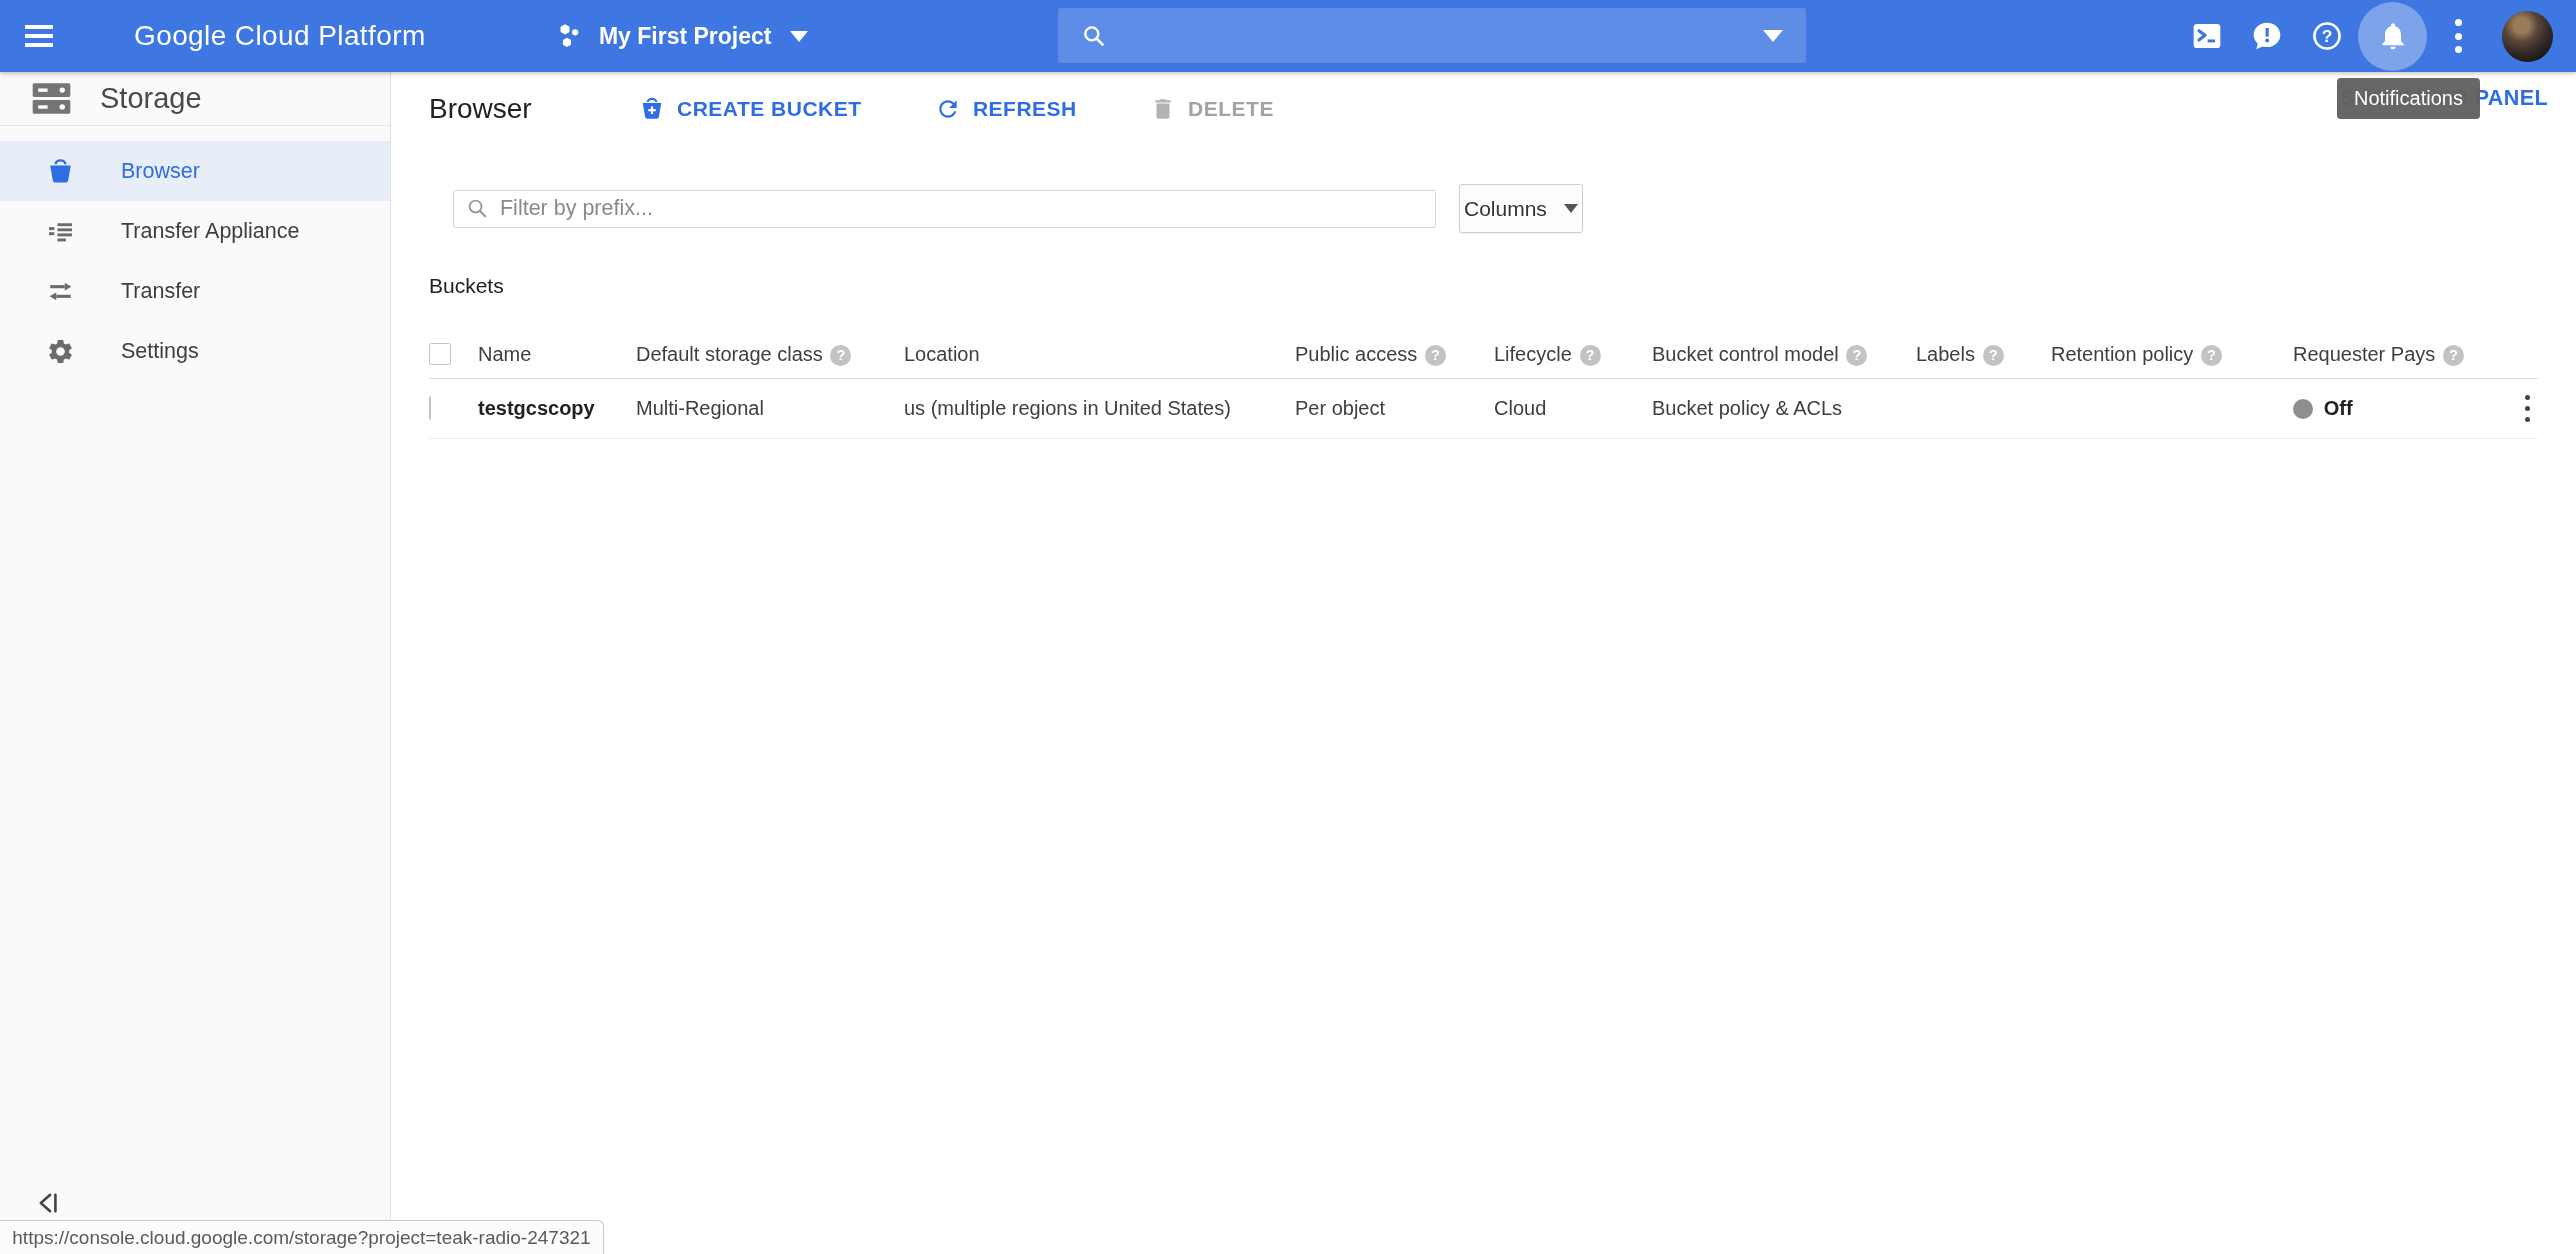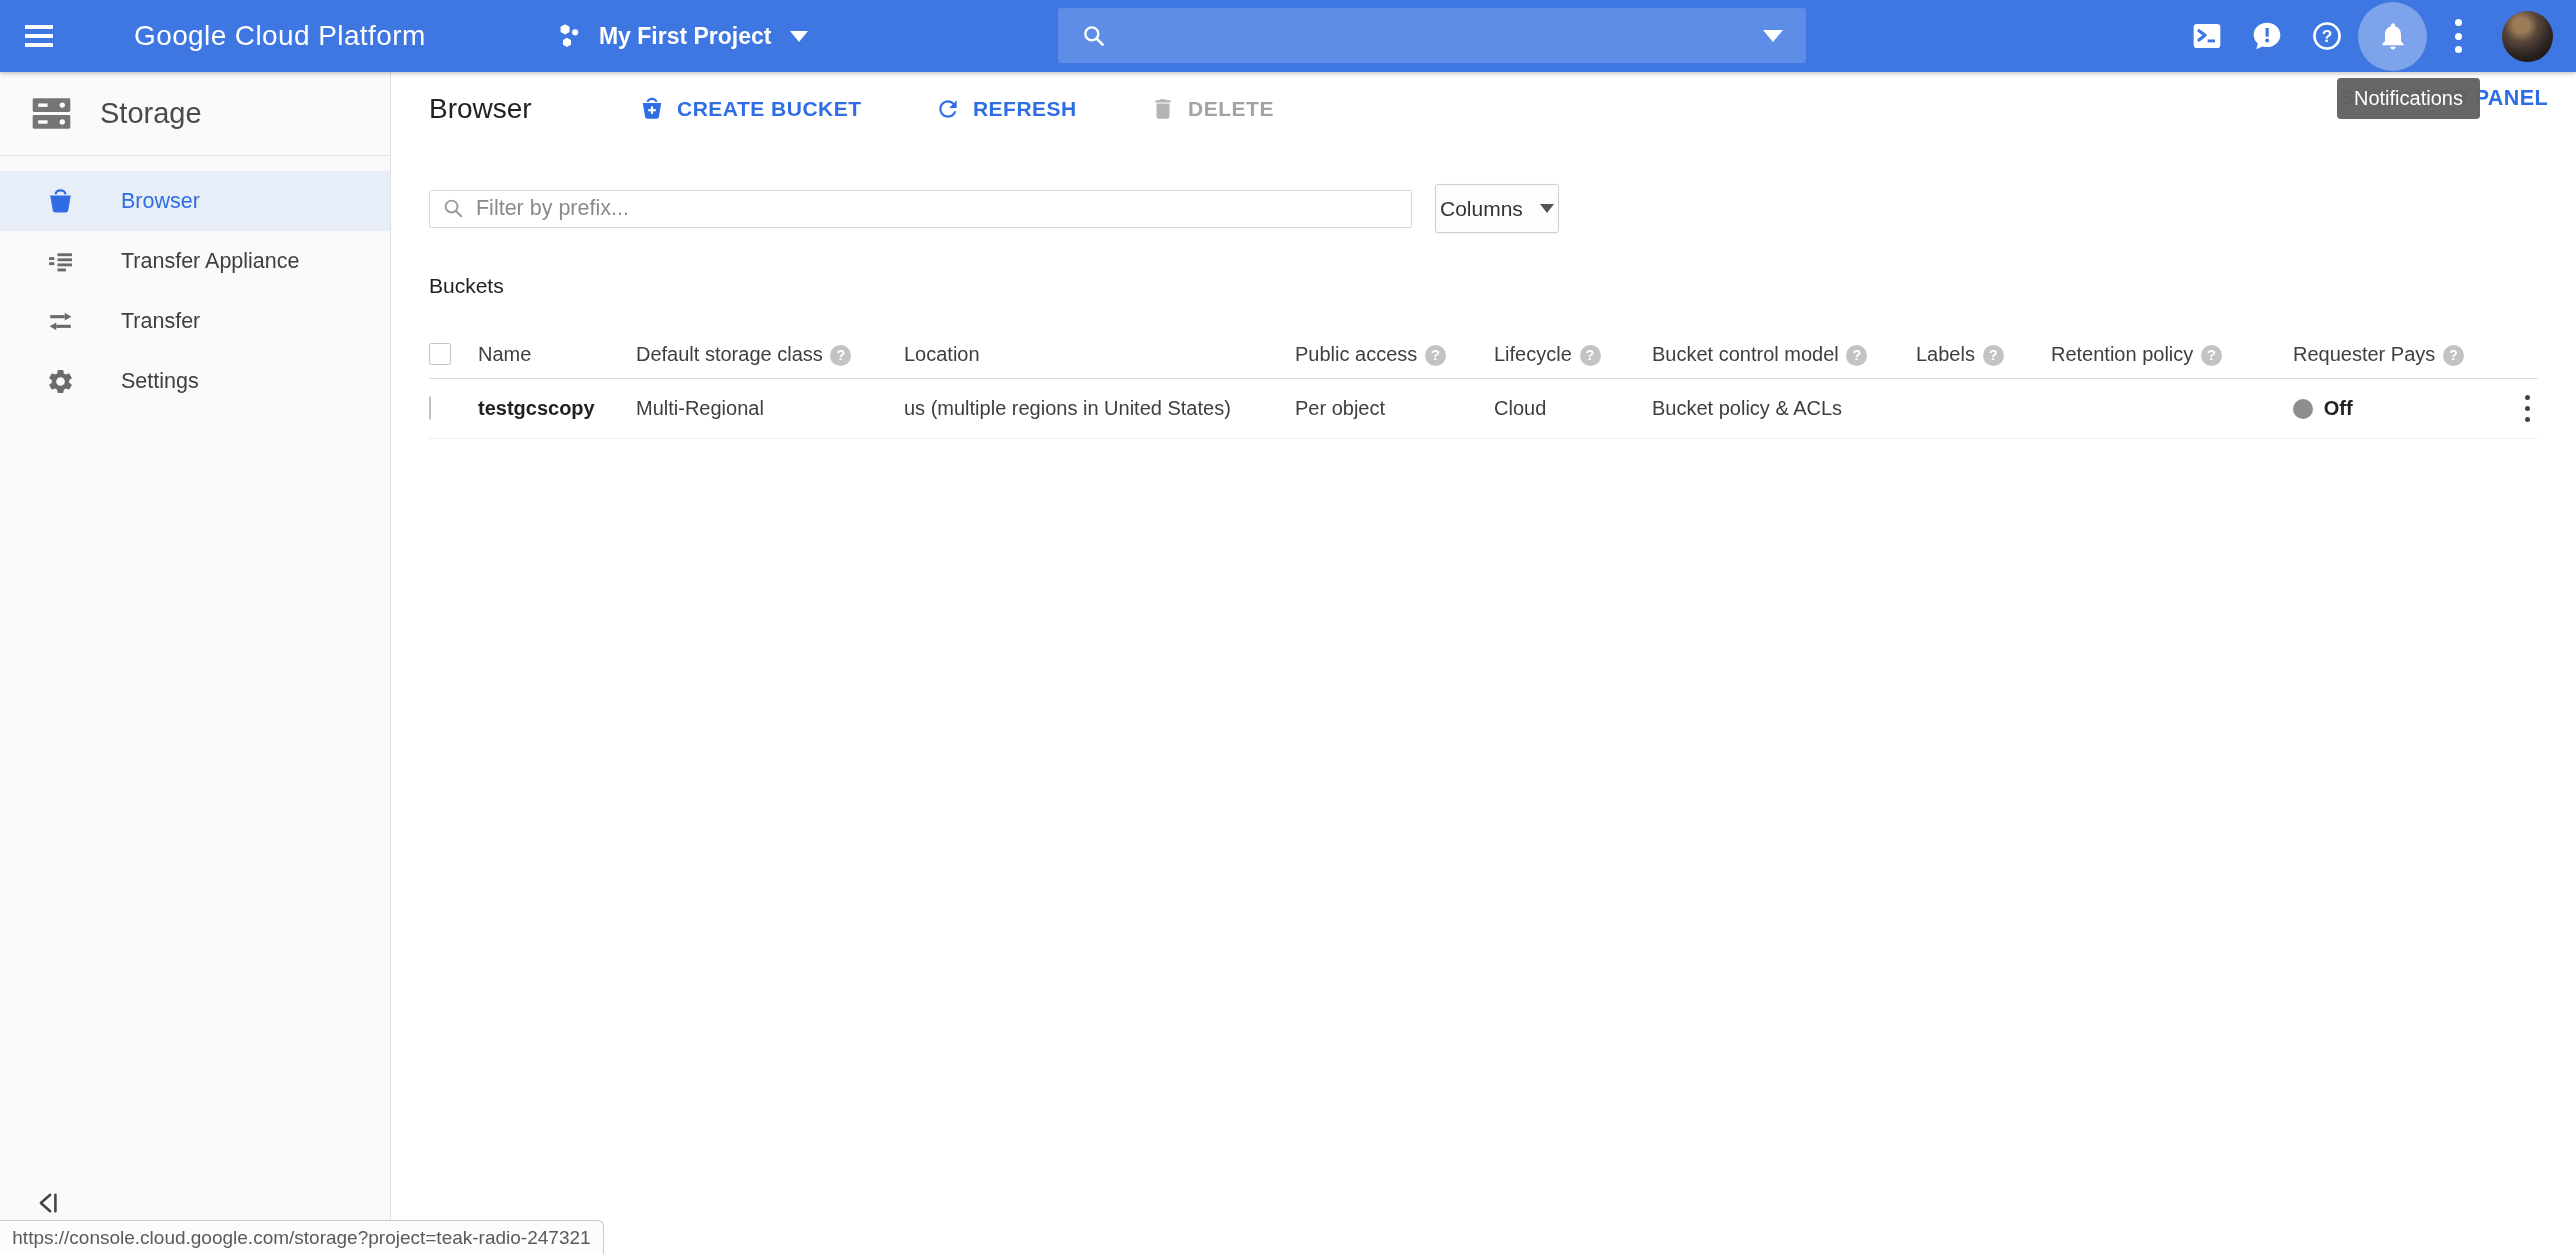--- a/index.html
+++ b/index.html
@@ -58,21 +58,21 @@
   .info-panel{ position:absolute; right:28px; top:86px; z-index:30;
     color:var(--accent); font-size:21.5px; font-weight:700; letter-spacing:0.4px;
     white-space:nowrap; cursor:pointer; }
 
   
   .layout{ display:flex; height:1182px; }
 
   
   .sidebar{ width:391px; background:var(--sidebar-bg); border-right:1.5px solid var(--border);
     position:relative; flex-shrink:0; }
-  .sidebar-header{ height:84px; display:flex; align-items:center; padding-left:26px;
+  .sidebar-header{ height:54px; display:flex; align-items:center; padding-left:26px;
     border-bottom:1.5px solid #e6e6e6; }
   .sidebar-header svg{ width:51px; height:43px; }
   .sidebar-title{ font-size:29px; color:#4a4a4a; margin-left:23px; }
   .nav{ padding-top:15.3px; }
   .nav-item{ height:60px; display:flex; align-items:center; padding-left:43px; cursor:pointer; }
   .nav-item .nicon{ width:34px; display:flex; justify-content:center; }
   .nav-item svg{ width:29px; height:29px; }
   .nav-label{ font-size:21.5px; color:var(--text-mid); margin-left:44px; }
   .nav-item.selected{ background:var(--selected-bg); }
   .nav-item.selected .nav-label{ color:var(--accent); }
@@ -83,21 +83,21 @@
   .main{ flex:1; position:relative; background:#fff; }
   .toolbar{ height:74px; display:flex; align-items:center; padding-left:38px; }
   .page-title{ font-size:28px; color:var(--text-dark); margin-right:107px; }
   .tb-btn{ display:flex; align-items:center; gap:12.3px; font-size:21px; font-weight:700;
     letter-spacing:0.5px; color:var(--accent); margin-right:73px; cursor:pointer; }
   .tb-btn svg{ width:26px; height:26px; }
   .tb-btn.disabled{ color:#a3a3a3; cursor:default; }
 
   .filter-row{ display:flex; align-items:center; margin:38px 0 0 38px; }
   .filter-box{ width:983px; height:38px; border:1.5px solid #d7d7d7; border-radius:1.5px;
-    display:flex; align-items:center; padding:0 12.3px; background:#fff; }
+    display:flex; align-items:center; padding:0 12.3px; background:#fff;margin-left:24px; }
   .filter-box svg{ width:23px; height:23px; flex-shrink:0; }
   .filter-input{ border:0; outline:none; flex:1; font-size:21.5px; margin-left:10.7px;
     font-family:"Liberation Sans", sans-serif; color:var(--text-dark); background:transparent; }
   .filter-input::placeholder{ color:#8a8a8a; }
   .columns-btn{ margin-left:23px; height:49px; padding:0 4px; background:#fdfdfd;
     border:1.5px solid #cfcfcf; border-radius:3.1px; display:flex; align-items:center;
     font-size:21px; color:#333; cursor:pointer; box-shadow:0 0.8px 1.5px rgba(0,0,0,.06); }
   .columns-caret{ width:0; height:0; border-left:7.7px solid transparent;
     border-right:7.7px solid transparent; border-top:9.2px solid #555; margin-left:17px; }
 

